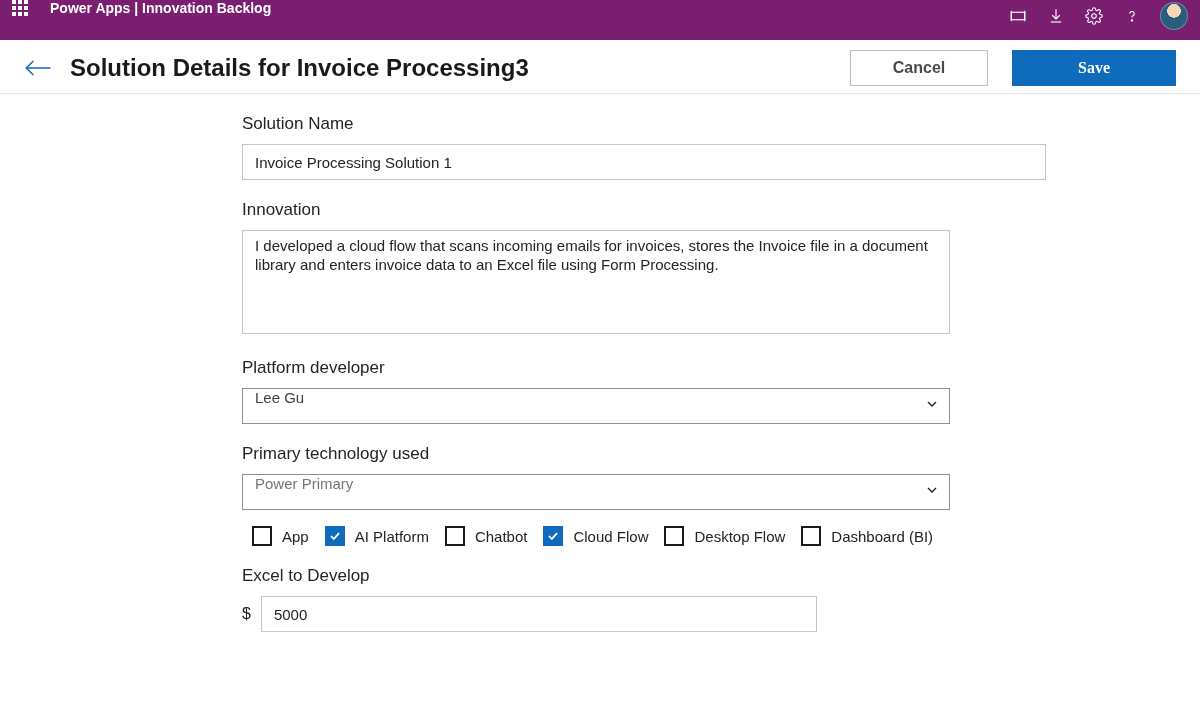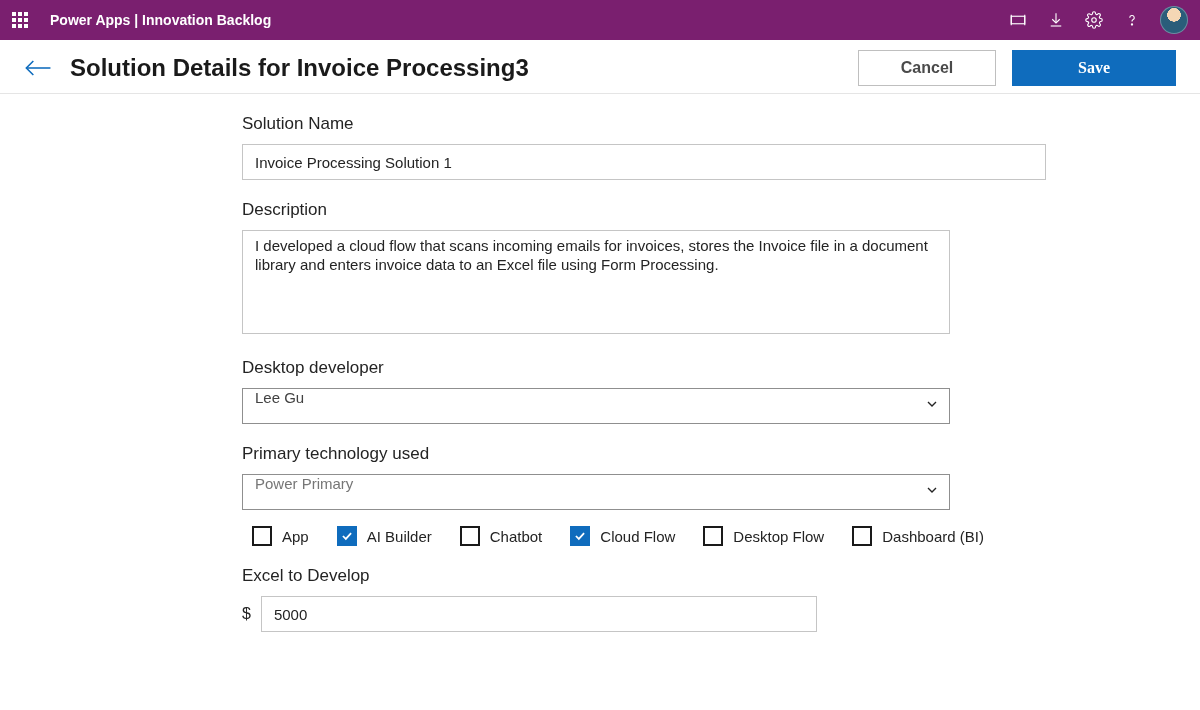--- a/index.html
+++ b/index.html
@@ -1,47 +1,47 @@
 <!DOCTYPE html>
 <html><head>
   <meta charset="utf-8">
   <style>
     * { box-sizing: border-box; margin: 0; padding: 0; font-family: 'Segoe UI', Tahoma, sans-serif; }
     body { width: 1200px; height: 710px; background: #fff; overflow: hidden; }
     
-    .top-bar { height: 40px; background: #7a1f6f; display: flex; align-items: center; padding: 0 12px; color: #fff; }
+    .top-bar { height: 40px; background: #7a1f6f; display: flex; align-items: flex-start; padding: 0 12px; color: #fff; }
     .waffle-icon { width: 16px; height: 16px; display: grid; grid-template-columns: repeat(3, 1fr); grid-template-rows: repeat(3, 1fr); gap: 1.5px; cursor: pointer; }
     .waffle-icon span { background: #fff; width: 100%; height: 100%; }
     .app-title { font-size: 14px; font-weight: 600; margin-left: 22px; }
     .top-bar-right { margin-left: auto; display: flex; align-items: center; gap: 6px; }
     .top-icon { width: 32px; height: 32px; display: flex; align-items: center; justify-content: center; cursor: pointer; }
     .top-icon svg { width: 18px; height: 18px; }
     .avatar { width: 28px; height: 28px; border-radius: 50%; background: radial-gradient(circle at 50% 30%, #f5d7b5 30%, #2a5d7a 31%); margin-left: 6px; cursor:pointer; border: 1px solid rgba(255,255,255,0.3); }
     
     .page-header { height: 52px; display: flex; align-items: center; padding: 0 24px; border-bottom: 1px solid #e5e5e5; margin-top: 2px; }
     .back-arrow { cursor: pointer; color: #0f6cbd; margin-right: 18px; }
     .back-arrow svg { width: 28px; height: 20px; display:block; }
     .page-title { font-size: 24px; font-weight: 600; color: #1a1a1a; }
-    .header-actions { margin-left: auto; display: flex; gap: 16px; }
+    .header-actions { margin-left: auto; display: flex; gap: 24px; }
     .btn { height: 36px; display:flex; align-items:center; justify-content:center; font-size: 16px; font-weight: 600; cursor: pointer; }
     .btn-cancel { width: 138px; background: #fff; border: 1px solid #bfbfbf; color: #4a4a4a; }
     .btn-save { width: 164px; background: #0f6cbd; border: none; color: #fff; font-family: Liberation Serif, serif; }
     
     .form-area { padding: 20px 0 0 242px; width: 960px; }
     .field { margin-bottom: 20px; }
     .label { font-size: 17px; font-weight: 400; color: #242424; margin-bottom: 10px; display: block; }
     .text-input { width: 804px; height: 36px; border: 1px solid #c5c5c5; font-size: 15px; color: #242424; padding: 0 12px; }
     .textarea { width: 708px; height: 104px; border: 1px solid #c5c5c5; font-size: 15px; color: #242424; padding: 6px 12px; line-height: 1.25; resize: none; font-family: inherit; }
     .select-wrap { position: relative; width: 708px; }
     .select-input { width: 100%; height: 36px; border: 1px solid #8f8f8f; font-size: 15px; color: #424242; padding: 0 12px; background: #fff; cursor: pointer; display:flex; }
     .select-input.grey-text { color: #767676; }
     .select-chevron { position: absolute; right: 10px; top: 50%; transform: translateY(-50%); pointer-events: none; }
     .select-chevron svg { width: 16px; height: 16px; }
     
-    .checkbox-row { display: flex; gap: 16px; margin-top: 16px; padding-left: 10px; align-items:flex-end; flex-wrap: nowrap; }
+    .checkbox-row { display: flex; gap: 4px; margin-top: 16px; padding-left: 10px; align-items:flex-end; flex-wrap: nowrap; }
     .cb-item { display: flex; align-items: center; gap: 10px; cursor: pointer; margin-right: 12px; }
     .cb-box { width: 20px; height: 20px; border: 2.2px solid #1a1a1a; display:flex; align-items:center; justify-content:center; }
     .cb-box.checked { border: none; background: #0f6cbd; }
     .cb-box.checked svg { width: 14px; height: 14px; color: #fff; }
     .cb-label { font-size: 15px; color: #242424; white-space: nowrap; }
     
     .cost-wrap { display: flex; align-items: center; gap: 10px; }
     .currency { font-size: 16px; color: #242424; }
   </style>
 </head>
@@ -106,26 +106,26 @@
 </div>
 
 <div class="form-area">
 
   <div class="field">
     <label class="label">Solution Name</label>
     <input class="text-input" value="Invoice Processing Solution 1" style="">
   </div>
 
   <div class="field">
-    <label class="label">Description</label>
+    <label class="label">Innovation</label>
     <textarea class="textarea" style="">I developed a cloud flow that scans incoming emails for invoices, stores the Invoice file in a document library and enters invoice data to an Excel file using Form Processing.</textarea>
   </div>
 
   <div class="field">
-    <label class="label">Desktop developer</label>
+    <label class="label">Platform developer</label>
     <div class="select-wrap">
       <div class="select-input">
         <span>Lee Gu</span>
       </div>
       <div class="select-chevron">
         <svg viewBox="0 0 24 24" fill="none" stroke="#242424" stroke-width="2">
             <polyline points="6 9 12 15 18 9"></polyline>
           </svg>
       </div>
     </div>
@@ -147,21 +147,21 @@
       <div class="cb-item">
         <div class="cb-box"></div>
         <span class="cb-label">App</span>
       </div>
       <div class="cb-item">
         <div class="cb-box checked">
           <svg viewBox="0 0 24 24" fill="none" stroke="currentColor" stroke-width="3">
               <polyline points="5 12 10 17 19 7"></polyline>
             </svg>
         </div>
-        <span class="cb-label">AI Builder</span>
+        <span class="cb-label">AI Platform</span>
       </div>
       <div class="cb-item">
         <div class="cb-box"></div>
         <span class="cb-label">Chatbot</span>
       </div>
       <div class="cb-item">
         <div class="cb-box checked">
           <svg viewBox="0 0 24 24" fill="none" stroke="currentColor" stroke-width="3">
               <polyline points="5 12 10 17 19 7"></polyline>
             </svg>

